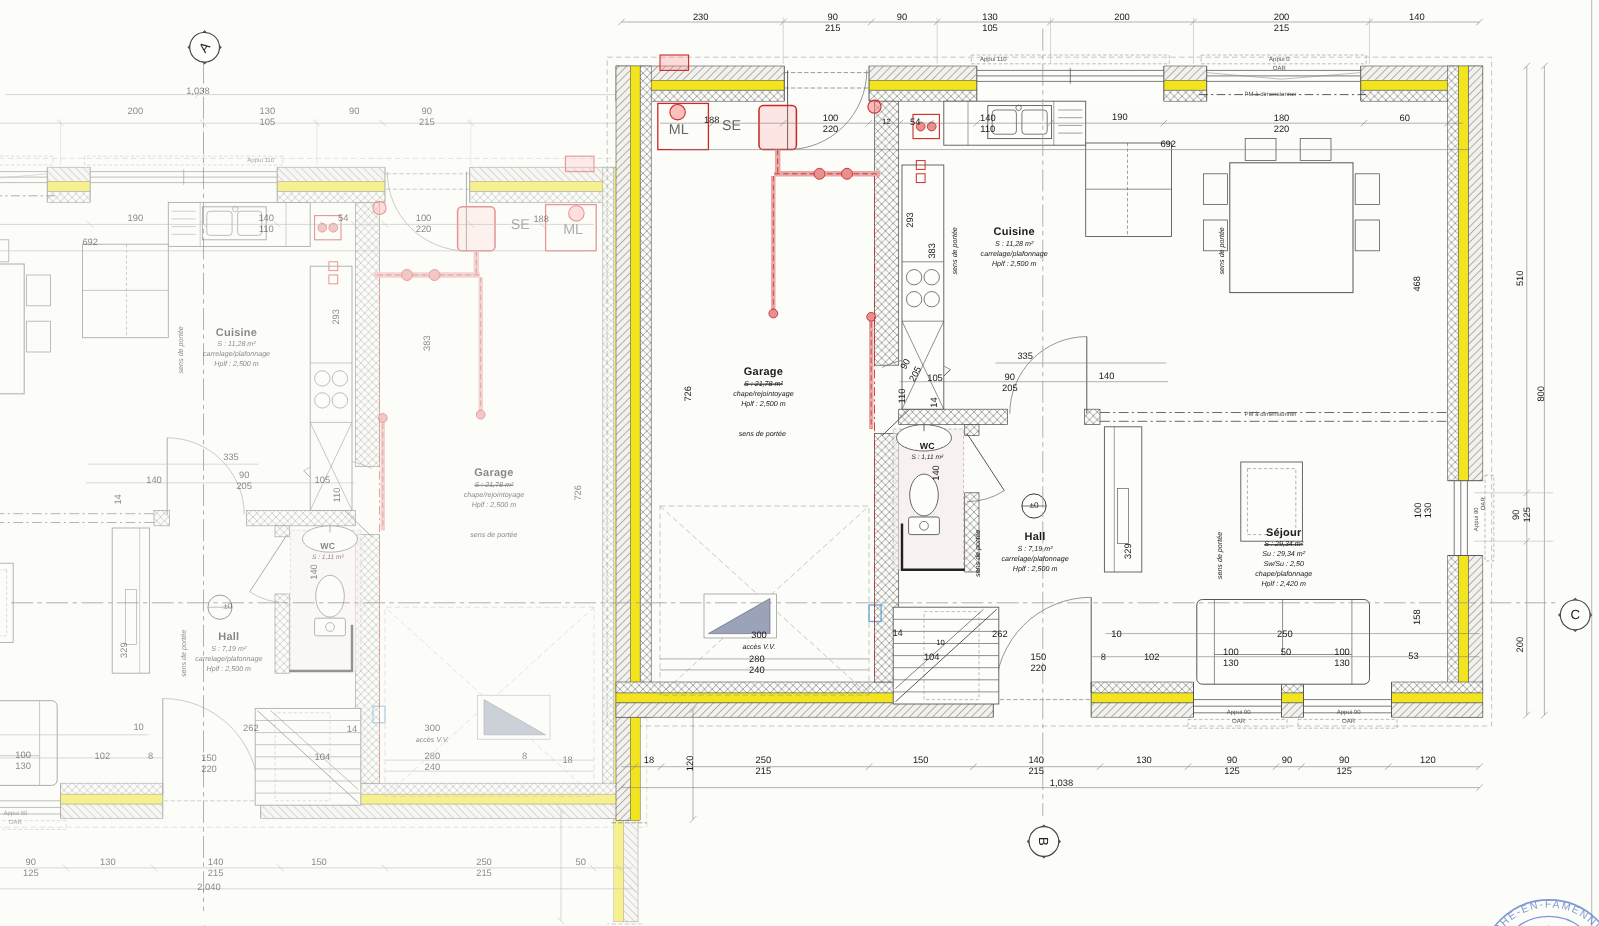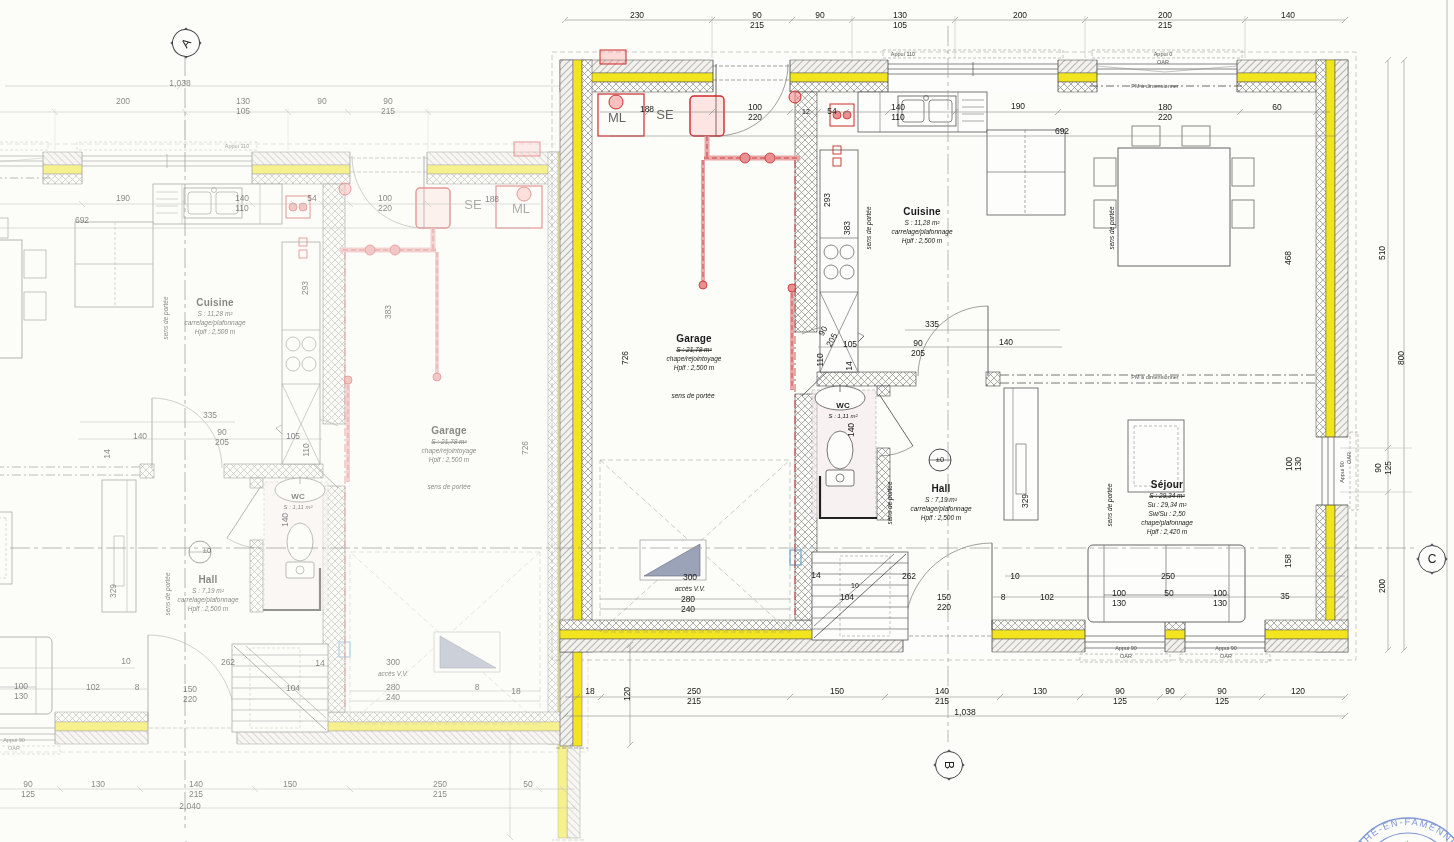--- a/index.html
+++ b/index.html
@@ -443,21 +443,21 @@
       <span class="lbl t" style="left: 1155px; top: 378px; transform: translate(-50%, -50%);">PM à dimensionner</span>
       <span class="lbl" style="left: 1168px; top: 576px; transform: translate(-50%, -50%);">250</span>
       <span class="lbl" style="left: 1015px; top: 576px; transform: translate(-50%, -50%);">10</span>
       <span class="lbl" style="left: 1047px; top: 597px; transform: translate(-50%, -50%);">102</span>
       <span class="lbl" style="left: 1003px; top: 597px; transform: translate(-50%, -50%);">8</span>
       <span class="lbl" style="left: 1119px; top: 593px; transform: translate(-50%, -50%);">100</span>
       <span class="lbl" style="left: 1119px; top: 603px; transform: translate(-50%, -50%);">130</span>
       <span class="lbl" style="left: 1169px; top: 593px; transform: translate(-50%, -50%);">50</span>
       <span class="lbl" style="left: 1220px; top: 593px; transform: translate(-50%, -50%);">100</span>
       <span class="lbl" style="left: 1220px; top: 603px; transform: translate(-50%, -50%);">130</span>
-      <span class="lbl" style="left: 1285px; top: 596px; transform: translate(-50%, -50%);">35</span>
+      <span class="lbl" style="left: 1285px; top: 596px; transform: translate(-50%, -50%);">53</span>
       <span class="lbl" style="left: 1288px; top: 258px; transform: translate(-50%, -50%) rotate(-90deg);">468</span>
       <span class="lbl" style="left: 1289px; top: 464px; transform: translate(-50%, -50%) rotate(-90deg);">100</span>
       <span class="lbl" style="left: 1298px; top: 464px; transform: translate(-50%, -50%) rotate(-90deg);">130</span>
       <span class="lbl" style="left: 1288px; top: 561px; transform: translate(-50%, -50%) rotate(-90deg);">158</span>
       <span class="lbl" style="left: 909px; top: 576px; transform: translate(-50%, -50%);">262</span>
       <span class="lbl" style="left: 816px; top: 575px; transform: translate(-50%, -50%);">14</span>
       <span class="lbl" style="left: 847px; top: 597px; transform: translate(-50%, -50%);">104</span>
       <span class="lbl" style="left: 944px; top: 597px; transform: translate(-50%, -50%);">150</span>
       <span class="lbl" style="left: 944px; top: 607px; transform: translate(-50%, -50%);">220</span>
       <span class="lbl" style="left: 855px; top: 585px; font-size: 7px; transform: translate(-50%, -50%);">10</span>

